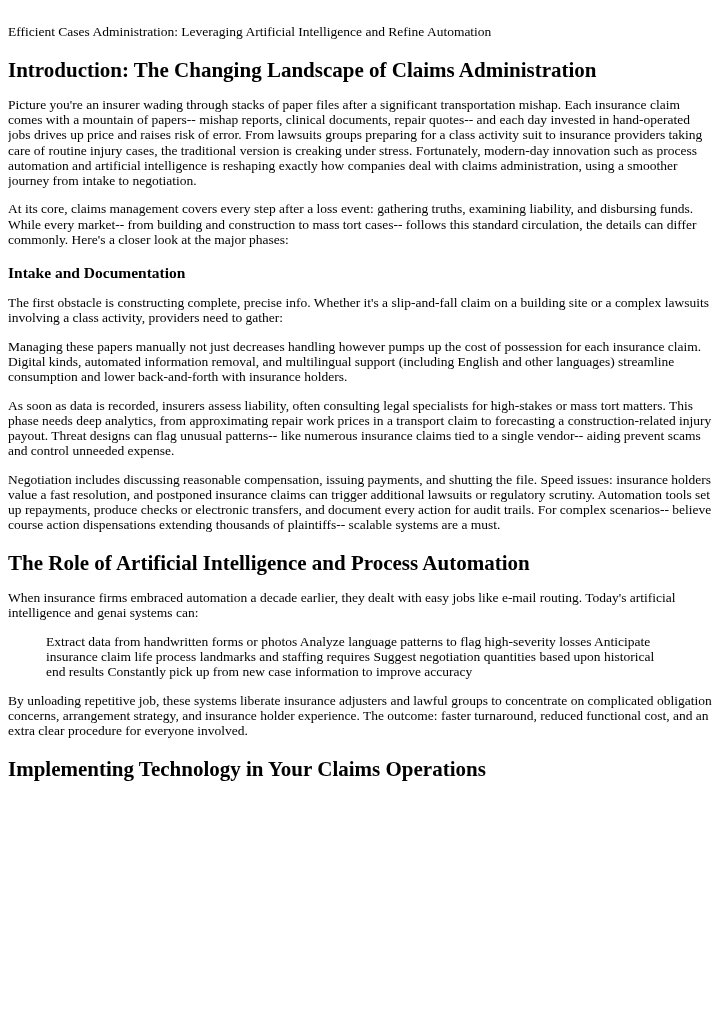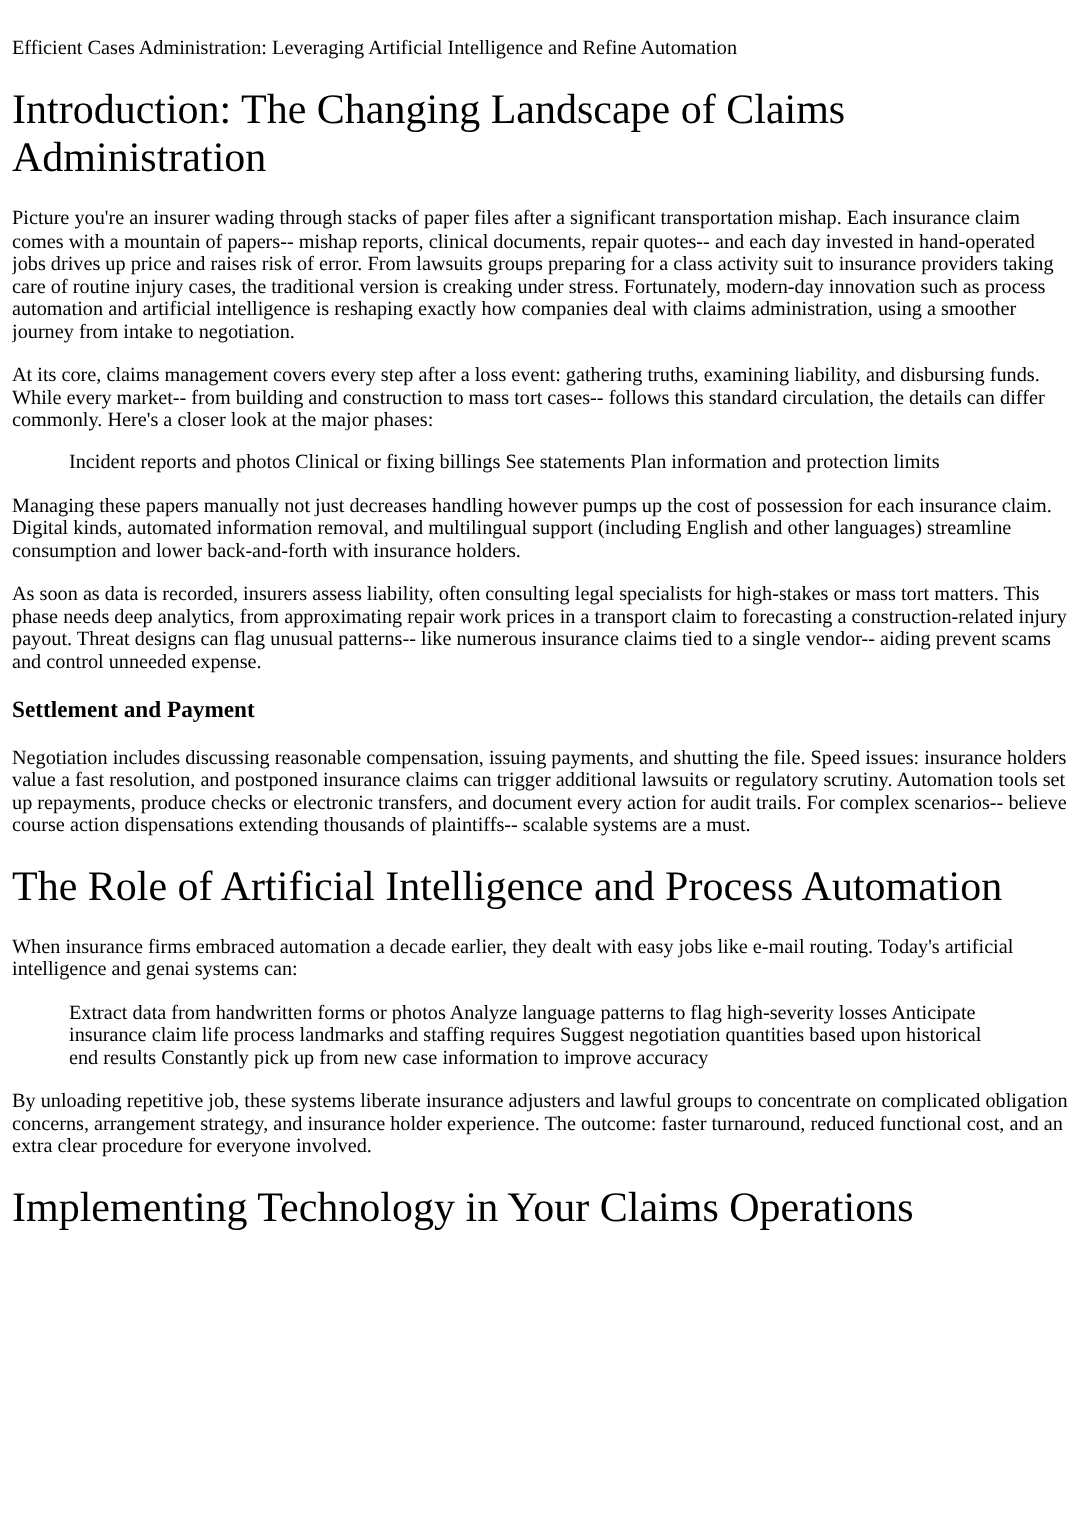--- a/index.html
+++ b/index.html
@@ -20,23 +20,23 @@
     margin-top: 16px;
   }
   p.body-text {
     margin: 13.5px 0;
     font-family: Liberation Serif, serif;
   }
   p.title-line {
     margin: 2px 0 13.5px 0;
   }
   h1.big-heading, h2.big-heading {
-    font-size: 28px;
+    font-size: 21px;
     line-height: 1.15;
-    font-weight: normal;
+    font-weight: bold;
     margin: 19px 0 15px 0;
   }
   h3.sub-heading {
     font-size: 15.5px;
     line-height: 1.15;
     font-weight: bold;
     margin: 17px 0 13.5px 0;
   }
   blockquote.quote-block {
     margin: 13.5px 38px;
@@ -49,30 +49,30 @@
 
   <p class="title-line">Efficient Cases Administration: Leveraging Artificial Intelligence and Refine Automation</p>
 
   <h1 class="big-heading">Introduction: The Changing Landscape of Claims Administration</h1>
 
   <p class="body-text">Picture you're an insurer wading through stacks of paper files after a significant transportation mishap. Each insurance claim comes with a mountain of papers-- mishap reports, clinical documents, repair quotes-- and each day invested in hand-operated jobs drives up price and raises risk of error. From lawsuits groups preparing for a class activity suit to insurance providers taking care of routine injury cases, the traditional version is creaking under stress. Fortunately, modern-day innovation such as process automation and artificial intelligence is reshaping exactly how companies deal with claims administration, using a smoother journey from intake to negotiation.</p>
 
 
   <p class="body-text">At its core, claims management covers every step after a loss event: gathering truths, examining liability, and disbursing funds. While every market-- from building and construction to mass tort cases-- follows this standard circulation, the details can differ commonly. Here's a closer look at the major phases:</p>
 
+  <h3 class="sub-heading">Intake and Documentation</h3>
 
+  <p class="body-text">The first obstacle is constructing complete, precise info. Whether it's a slip-and-fall claim on a building site or a complex lawsuits involving a class activity, providers need to gather:</p>
 
-  <blockquote class="quote-block">Incident reports and photos Clinical or fixing billings See statements Plan information and protection limits</blockquote>
 
   <p class="body-text">Managing these papers manually not just decreases handling however pumps up the cost of possession for each insurance claim. Digital kinds, automated information removal, and multilingual support (including English and other languages) streamline consumption and lower back-and-forth with insurance holders.</p>
 
 
   <p class="body-text">As soon as data is recorded, insurers assess liability, often consulting legal specialists for high-stakes or mass tort matters. This phase needs deep analytics, from approximating repair work prices in a transport claim to forecasting a construction-related injury payout. Threat designs can flag unusual patterns-- like numerous insurance claims tied to a single vendor-- aiding prevent scams and control unneeded expense.</p>
 
-  <h3 class="sub-heading">Settlement and Payment</h3>
 
   <p class="body-text">Negotiation includes discussing reasonable compensation, issuing payments, and shutting the file. Speed issues: insurance holders value a fast resolution, and postponed insurance claims can trigger additional lawsuits or regulatory scrutiny. Automation tools set up repayments, produce checks or electronic transfers, and document every action for audit trails. For complex scenarios-- believe course action dispensations extending thousands of plaintiffs-- scalable systems are a must.</p>
 
   <h2 class="big-heading">The Role of Artificial Intelligence and Process Automation</h2>
 
   <p class="body-text">When insurance firms embraced automation a decade earlier, they dealt with easy jobs like e-mail routing. Today's artificial intelligence and genai systems can:</p>
 
   <blockquote class="quote-block">Extract data from handwritten forms or photos Analyze language patterns to flag high-severity losses Anticipate insurance claim life process landmarks and staffing requires Suggest negotiation quantities based upon historical end results Constantly pick up from new case information to improve accuracy</blockquote>
 
   <p class="body-text">By unloading repetitive job, these systems liberate insurance adjusters and lawful groups to concentrate on complicated obligation concerns, arrangement strategy, and insurance holder experience. The outcome: faster turnaround, reduced functional cost, and an extra clear procedure for everyone involved.</p>

